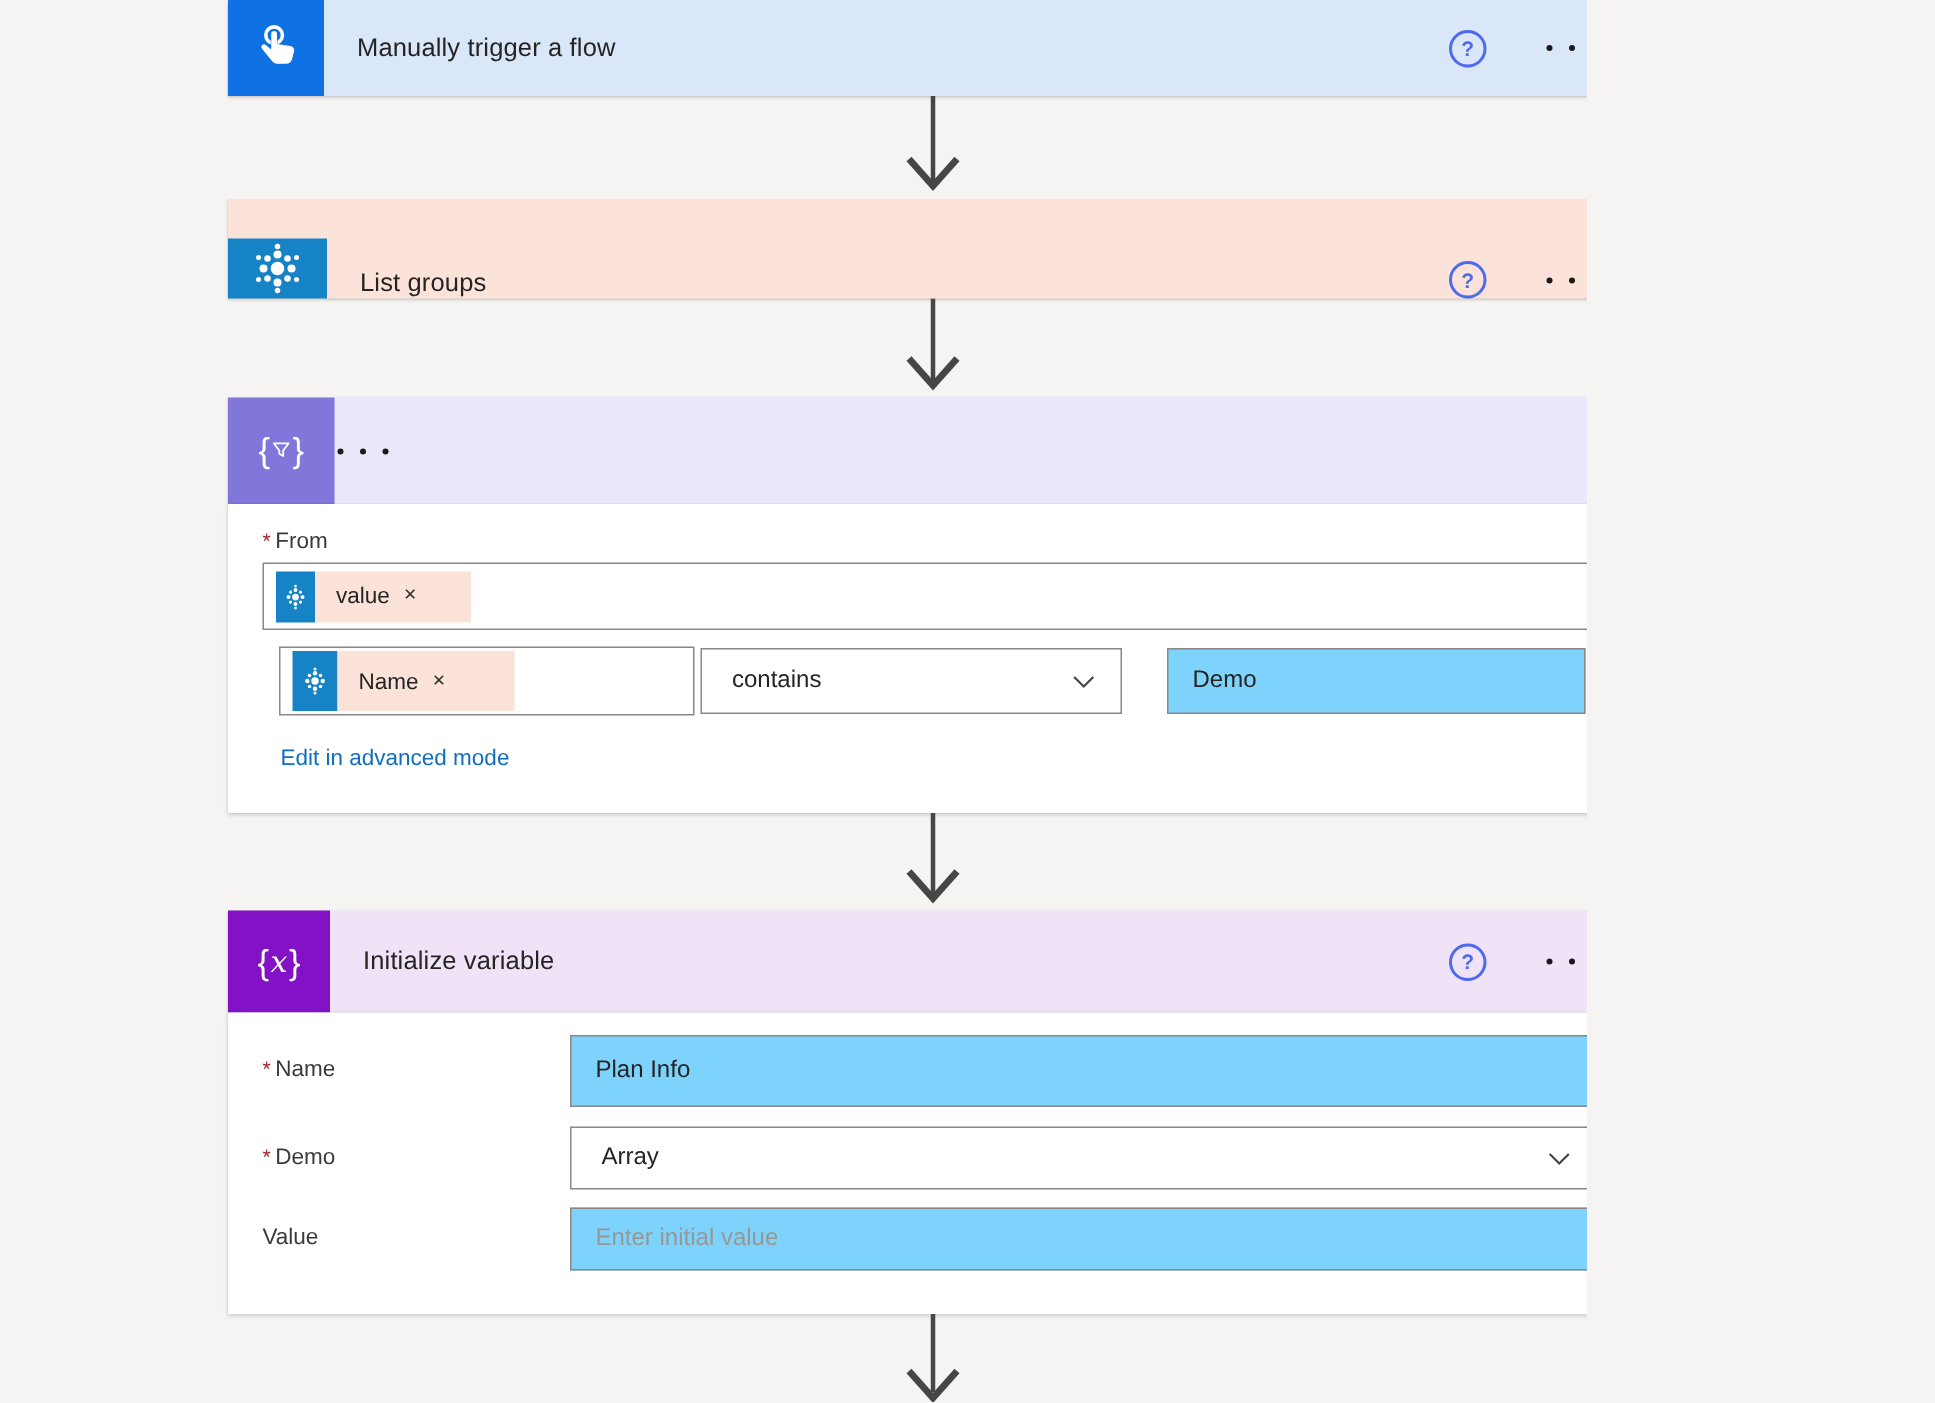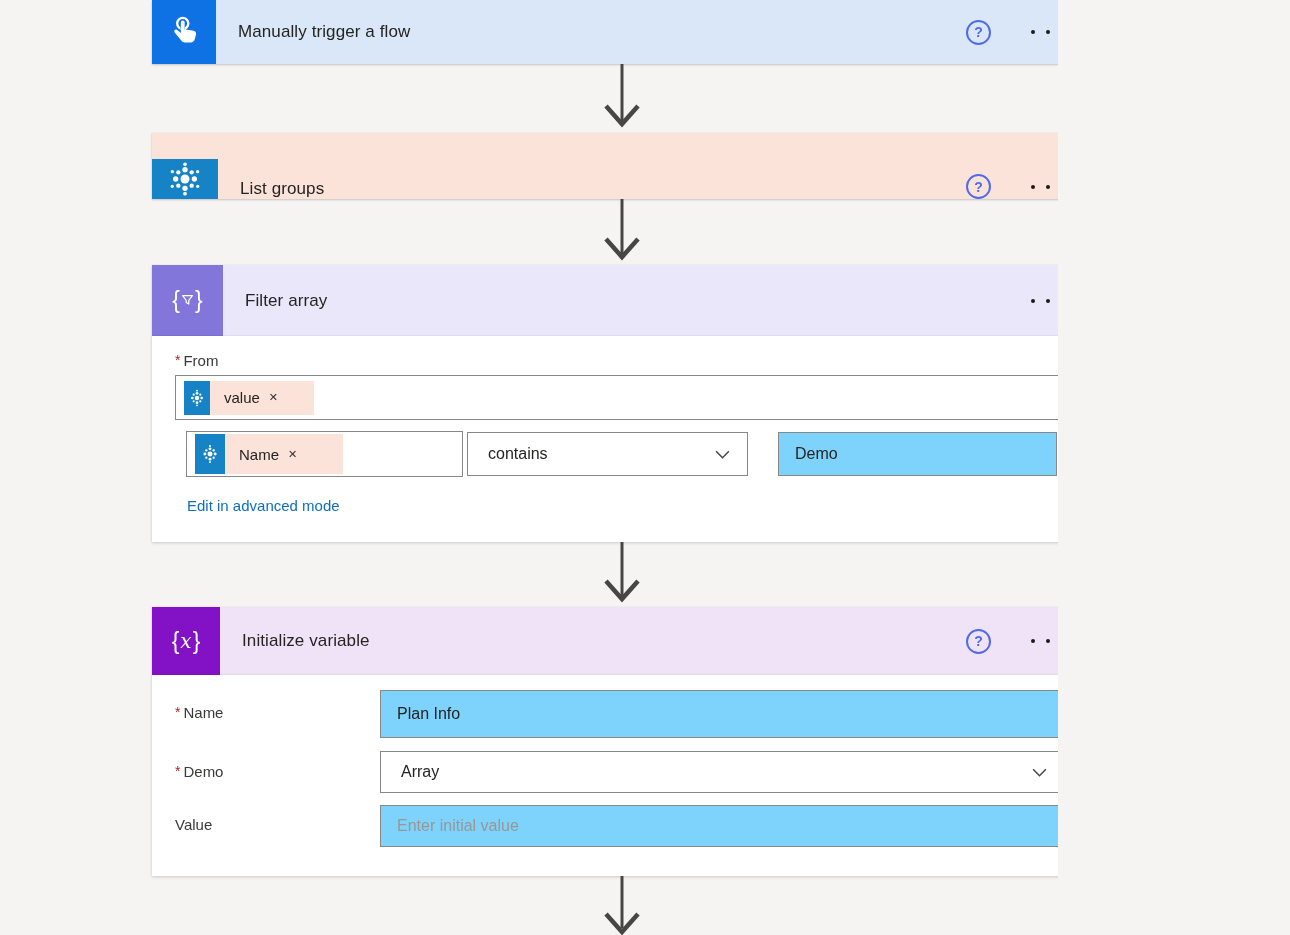--- a/index.html
+++ b/index.html
@@ -158,23 +158,20 @@
   <div class="card" style="top:265px;">
     <div class="card-header hdr-filter" style="height:71px;">
       <div class="icon-box ic-filter" style="width:71px;">
         <span class="glyph-braces">
           <span>{</span>
           <svg width="13" height="13" viewBox="0 0 12 12" style="margin:0 1px;">
             <path d="M1.5 1.5 h9 L7.2 5.8 V9.3 L4.8 7.8 V5.8 Z" fill="none" stroke="#fff" stroke-width="1.1" stroke-linejoin="round"></path>
           </svg>
           <span>}</span>
         </span>
-      </div>
-      <div class="header-main">
-        <span class="card-title">Filter array</span>
       </div>
       <div class="header-actions">
         <button class="menu-btn">
           <span class="dot"></span>
             <span class="dot"></span>
             <span class="dot"></span>
         </button>
       </div>
     </div>
     <div class="card-body" style="height:206px;padding-left:21px;">

